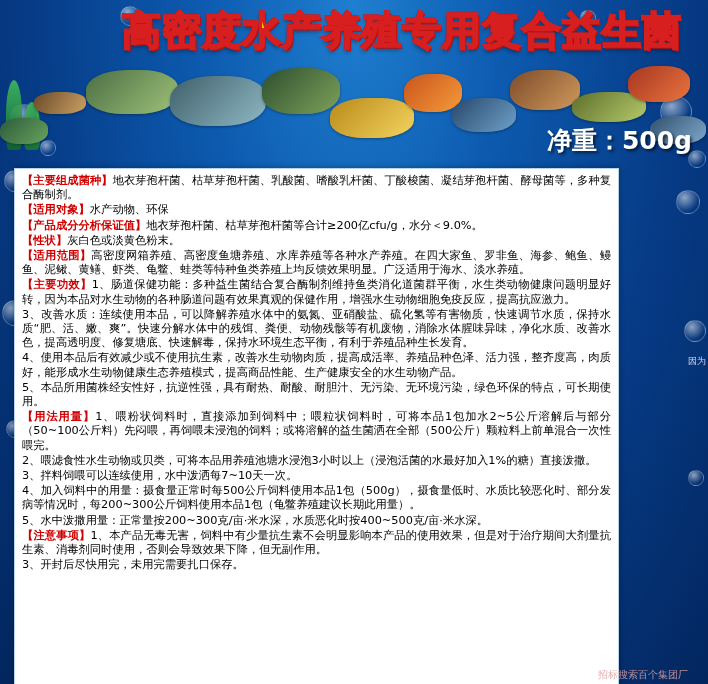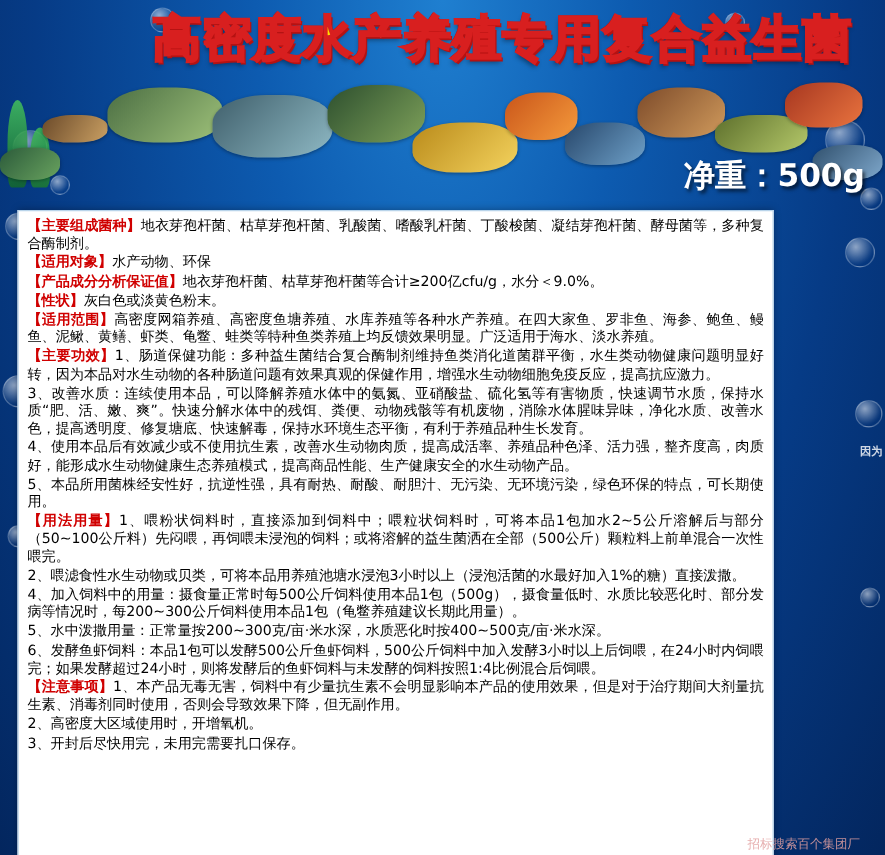--- a/index.html
+++ b/index.html
@@ -134,21 +134,20 @@
     opacity: .85;
   }
   .side-note {
     position: absolute;
     right: 2px;
     top: 355px;
     font-size: 9px;
     color: #ffffff;
     z-index: 9;
     opacity: .8;
-    font-weight: bold;
   }
 </style>
 </head>
 <body>
 
 <div class="poster">
 
   <div class="bubble" style="left:10px;  top:104px; width:26px; height:26px;"></div>
   <div class="bubble" style="left:40px;  top:140px; width:14px; height:14px;"></div>
   <div class="bubble" style="left:4px;   top:170px; width:20px; height:20px;"></div>
@@ -217,33 +216,30 @@
         <div class="blk">
           <div class="line"><span class="body-txt">5、本品所用菌株经安性好，抗逆性强，具有耐热、耐酸、耐胆汁、无污染、无环境污染，绿色环保的特点，可长期使用。</span></div>
         </div>
         <div class="blk">
           <div class="line"><span class="head">【用法用量】</span><span class="body-txt">1、喂粉状饲料时，直接添加到饲料中；喂粒状饲料时，可将本品1包加水2~5公斤溶解后与部分（50~100公斤料）先闷喂，再饲喂未浸泡的饲料；或将溶解的益生菌洒在全部（500公斤）颗粒料上前单混合一次性喂完。</span></div>
         </div>
         <div class="blk">
           <div class="line"><span class="body-txt">2、喂滤食性水生动物或贝类，可将本品用养殖池塘水浸泡3小时以上（浸泡活菌的水最好加入1%的糖）直接泼撒。</span></div>
         </div>
         <div class="blk">
+          <div class="line"><span class="body-txt">3、拌料饲喂可以连续使用，水中泼洒每7~10天一次。</span></div>
+        </div>
+        <div class="blk">
           <div class="line"><span class="body-txt">4、加入饲料中的用量：摄食量正常时每500公斤饲料使用本品1包（500g），摄食量低时、水质比较恶化时、部分发病等情况时，每200~300公斤饲料使用本品1包（龟鳖养殖建议长期此用量）。</span></div>
         </div>
         <div class="blk">
           <div class="line"><span class="body-txt">5、水中泼撒用量：正常量按200~300克/亩·米水深，水质恶化时按400~500克/亩·米水深。</span></div>
         </div>
         <div class="blk">
-          <div class="line"><span class="body-txt">6、发酵鱼虾饲料：本品1包可以发酵500公斤鱼虾饲料，500公斤饲料中加入发酵3小时以上后饲喂，在24小时内饲喂完；如果发酵超过24小时，则将发酵后的鱼虾饲料与未发酵的饲料按照1:4比例混合后饲喂。</span></div>
-        </div>
-        <div class="blk">
           <div class="line"><span class="head">【注意事项】</span><span class="body-txt">1、本产品无毒无害，饲料中有少量抗生素不会明显影响本产品的使用效果，但是对于治疗期间大剂量抗生素、消毒剂同时使用，否则会导致效果下降，但无副作用。</span></div>
-        </div>
-        <div class="blk">
-          <div class="line"><span class="body-txt">2、高密度大区域使用时，开增氧机。</span></div>
         </div>
         <div class="blk">
           <div class="line"><span class="body-txt">3、开封后尽快用完，未用完需要扎口保存。</span></div>
         </div>
       </div>
   </div>
 
   <div class="watermark">招标搜索百个集团厂</div>
 
 </div>

